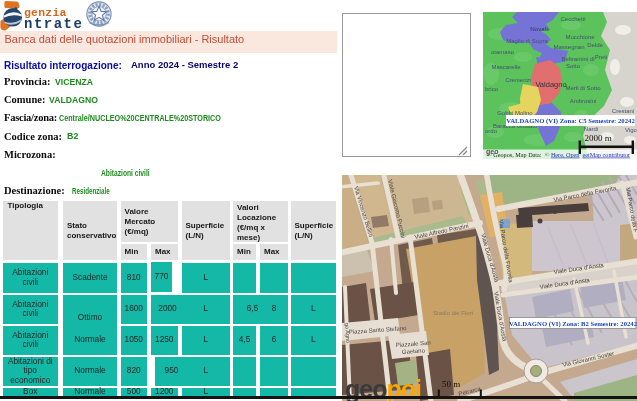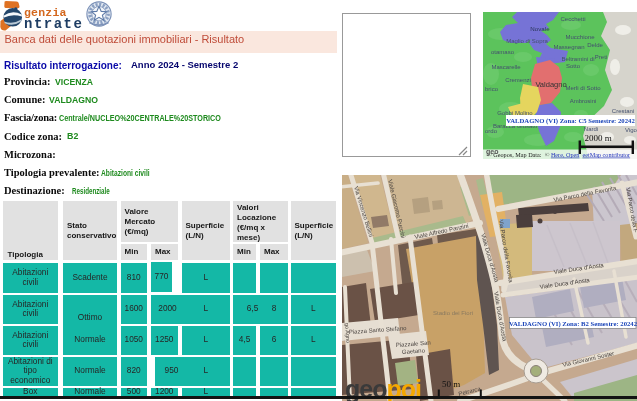--- a/index.html
+++ b/index.html
@@ -34,24 +34,24 @@
 
 <div class="abs" style="left:0;top:31px;width:337px;height:21.5px;background:#FAE7DE"></div>
 <div class="abs" style="left:4.5px;top:33.2px;width:340px;font-size:11px;color:#BF4B38">Banca dati delle quotazioni immobiliari - Risultato</div>
 
 <div class="row" style="top:58.7px;font-weight:bold;font-size:10px;line-height:13px;color:#0909A8">Risultato interrogazione:<span style="position:absolute;left:127px;top:1px;font-size:9.5px;line-height:9px;color:#06066E;white-space:pre">Anno 2024 - Semestre 2</span></div>
 <div class="row" style="top:73px"><span class="lbl">Provincia:</span><span class="val" style="left:51.3px;transform:scaleX(.962)">VICENZA</span></div>
 <div class="row" style="top:91.2px"><span class="lbl">Comune:</span><span class="val" style="left:45px;transform:scaleX(.964)">VALDAGNO</span></div>
 <div class="row" style="top:109.4px"><span class="lbl" style="letter-spacing:-0.25px">Fascia/zona:</span><span class="val" style="left:55px;transform:scaleX(.80)">Centrale/NUCLEO%20CENTRALE%20STORICO</span></div>
 <div class="row" style="top:127.6px"><span class="lbl">Codice zona:</span><span class="val" style="left:62.6px;transform:scaleX(.981)">B2</span></div>
 <div class="row" style="top:145.8px"><span class="lbl">Microzona:</span></div>
-<div class="row" style="top:164px"><span class="lbl">Tipologia prevalente:</span><span class="val" style="left:96.5px;transform:scaleX(.742)">Abitazioni civili</span></div>
+<div class="row" style="top:164px"><span class="val" style="left:96.5px;transform:scaleX(.742)">Abitazioni civili</span></div>
 <div class="row" style="top:182.2px"><span class="lbl">Destinazione:</span><span class="val" style="left:67.6px;transform:scaleX(.691)">Residenziale</span></div>
 
-<div class="abs hc" style="left:2.5px;top:201px;width:55.5px;height:59px;display:flex;align-items:flex-end">
+<div class="abs hc" style="left:2.5px;top:201px;width:55.5px;height:59px;display:flex;align-items:flex-start">
     <span style="padding-left:5px">Tipologia</span>
   </div>
 <div class="abs hc" style="left:63px;top:201px;width:54px;height:59px;display:flex;align-items:center">
     <span style="padding-left:4px">Stato<br>conservativo</span>
   </div>
 <div class="abs hc" style="left:181.5px;top:201px;width:48.5px;height:59px;display:flex;align-items:center">
     <span style="padding-left:4px">Superficie<br>(L/N)</span>
   </div>
 <div class="abs hc" style="left:290.5px;top:201px;width:45.5px;height:59px;display:flex;align-items:center">
     <span style="padding-left:4px">Superficie<br>(L/N)</span>

